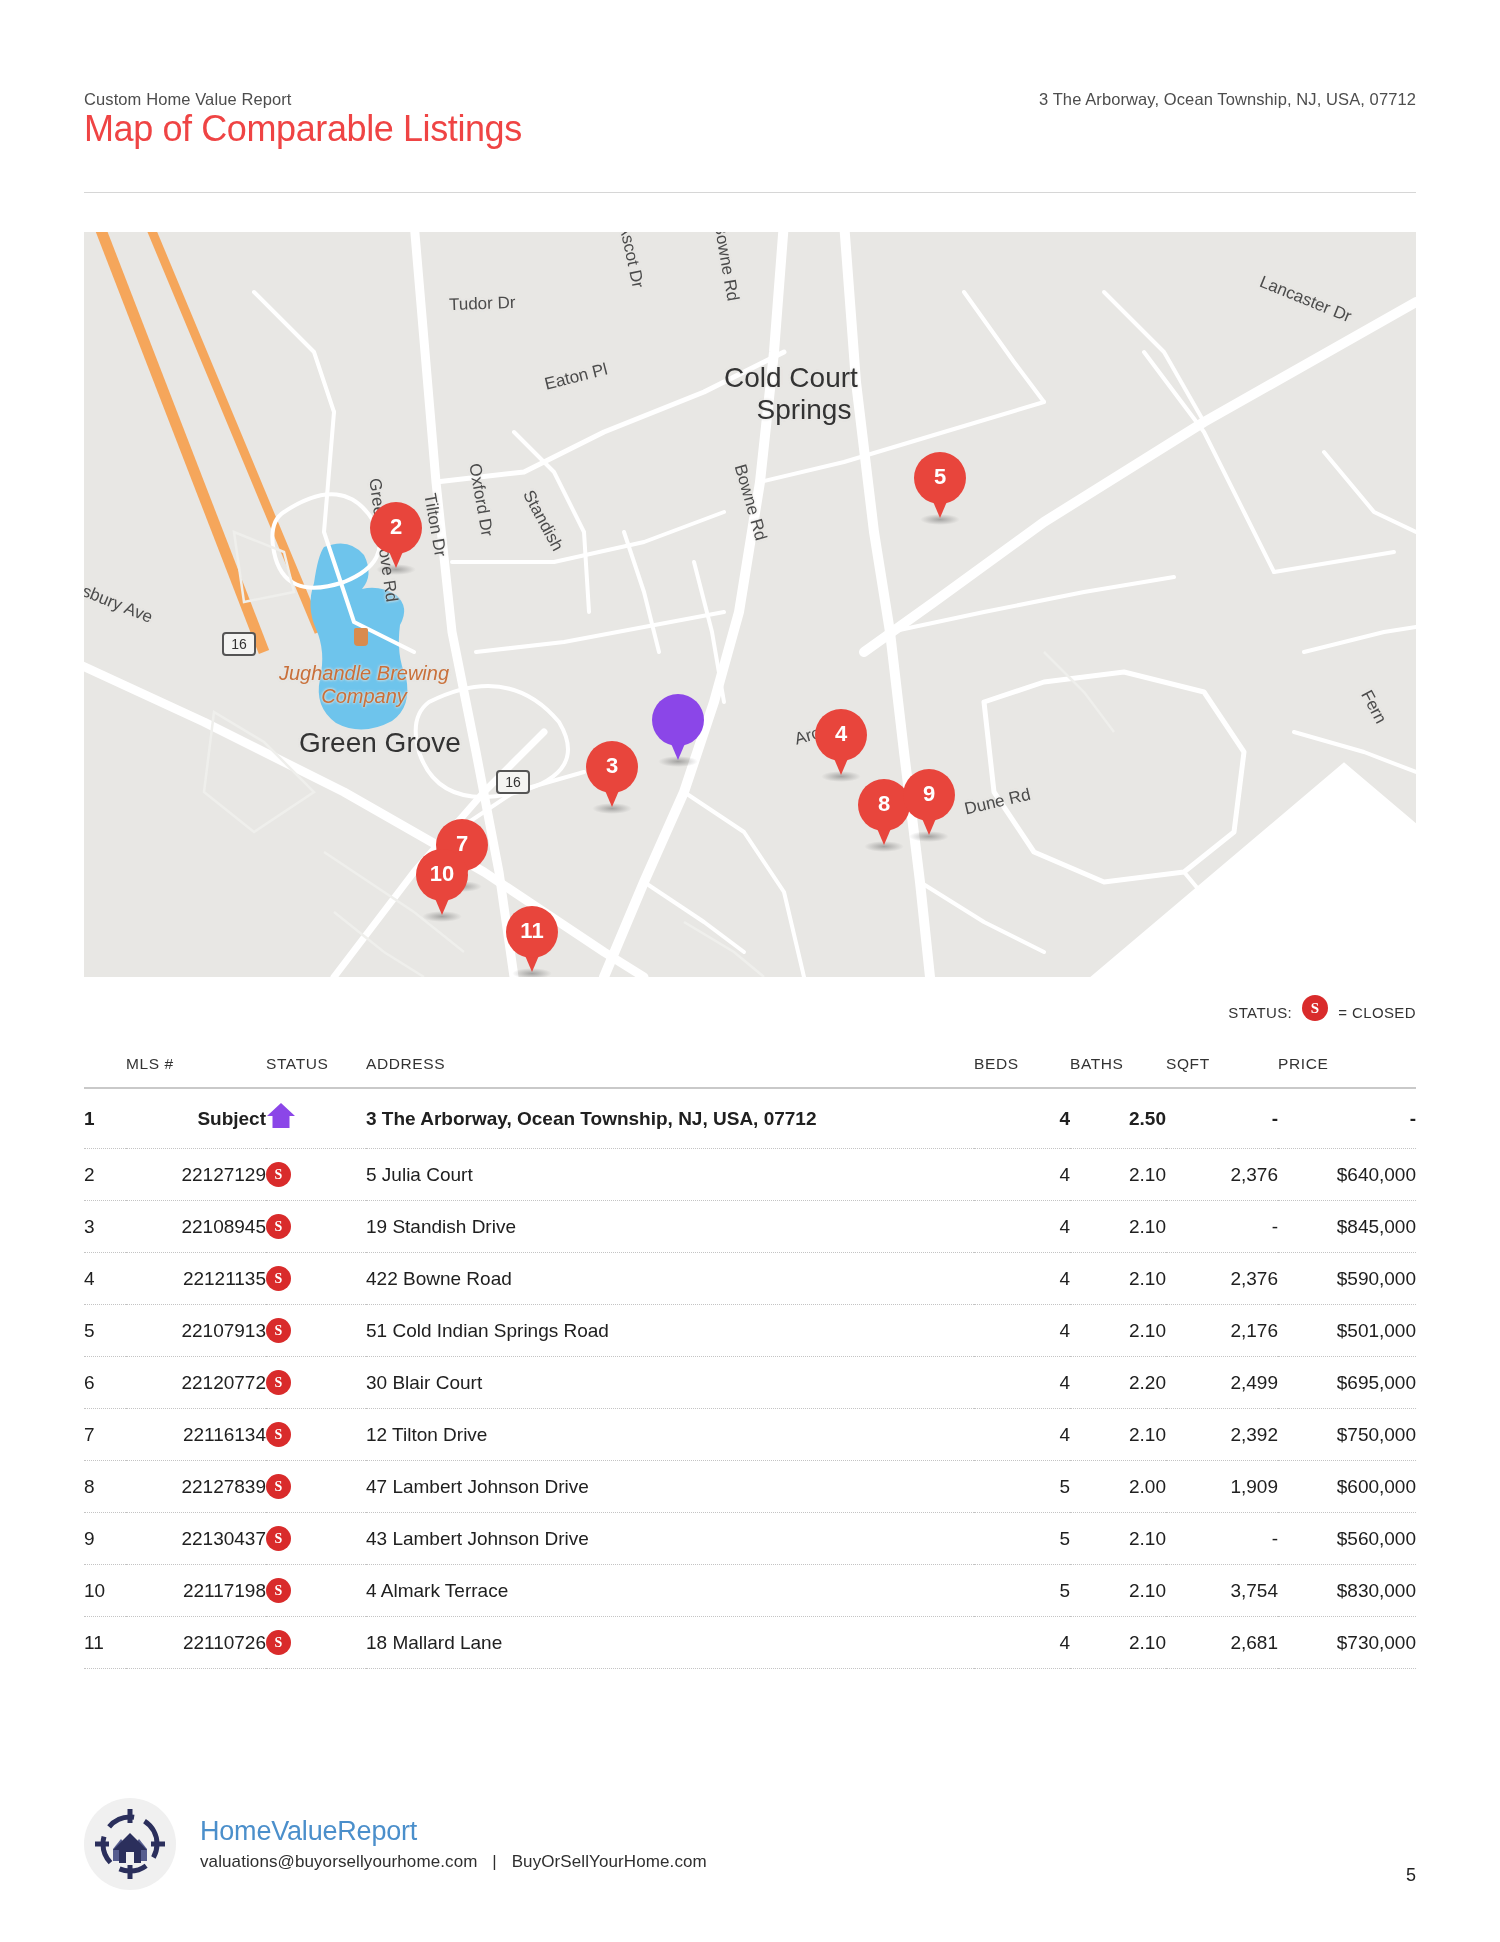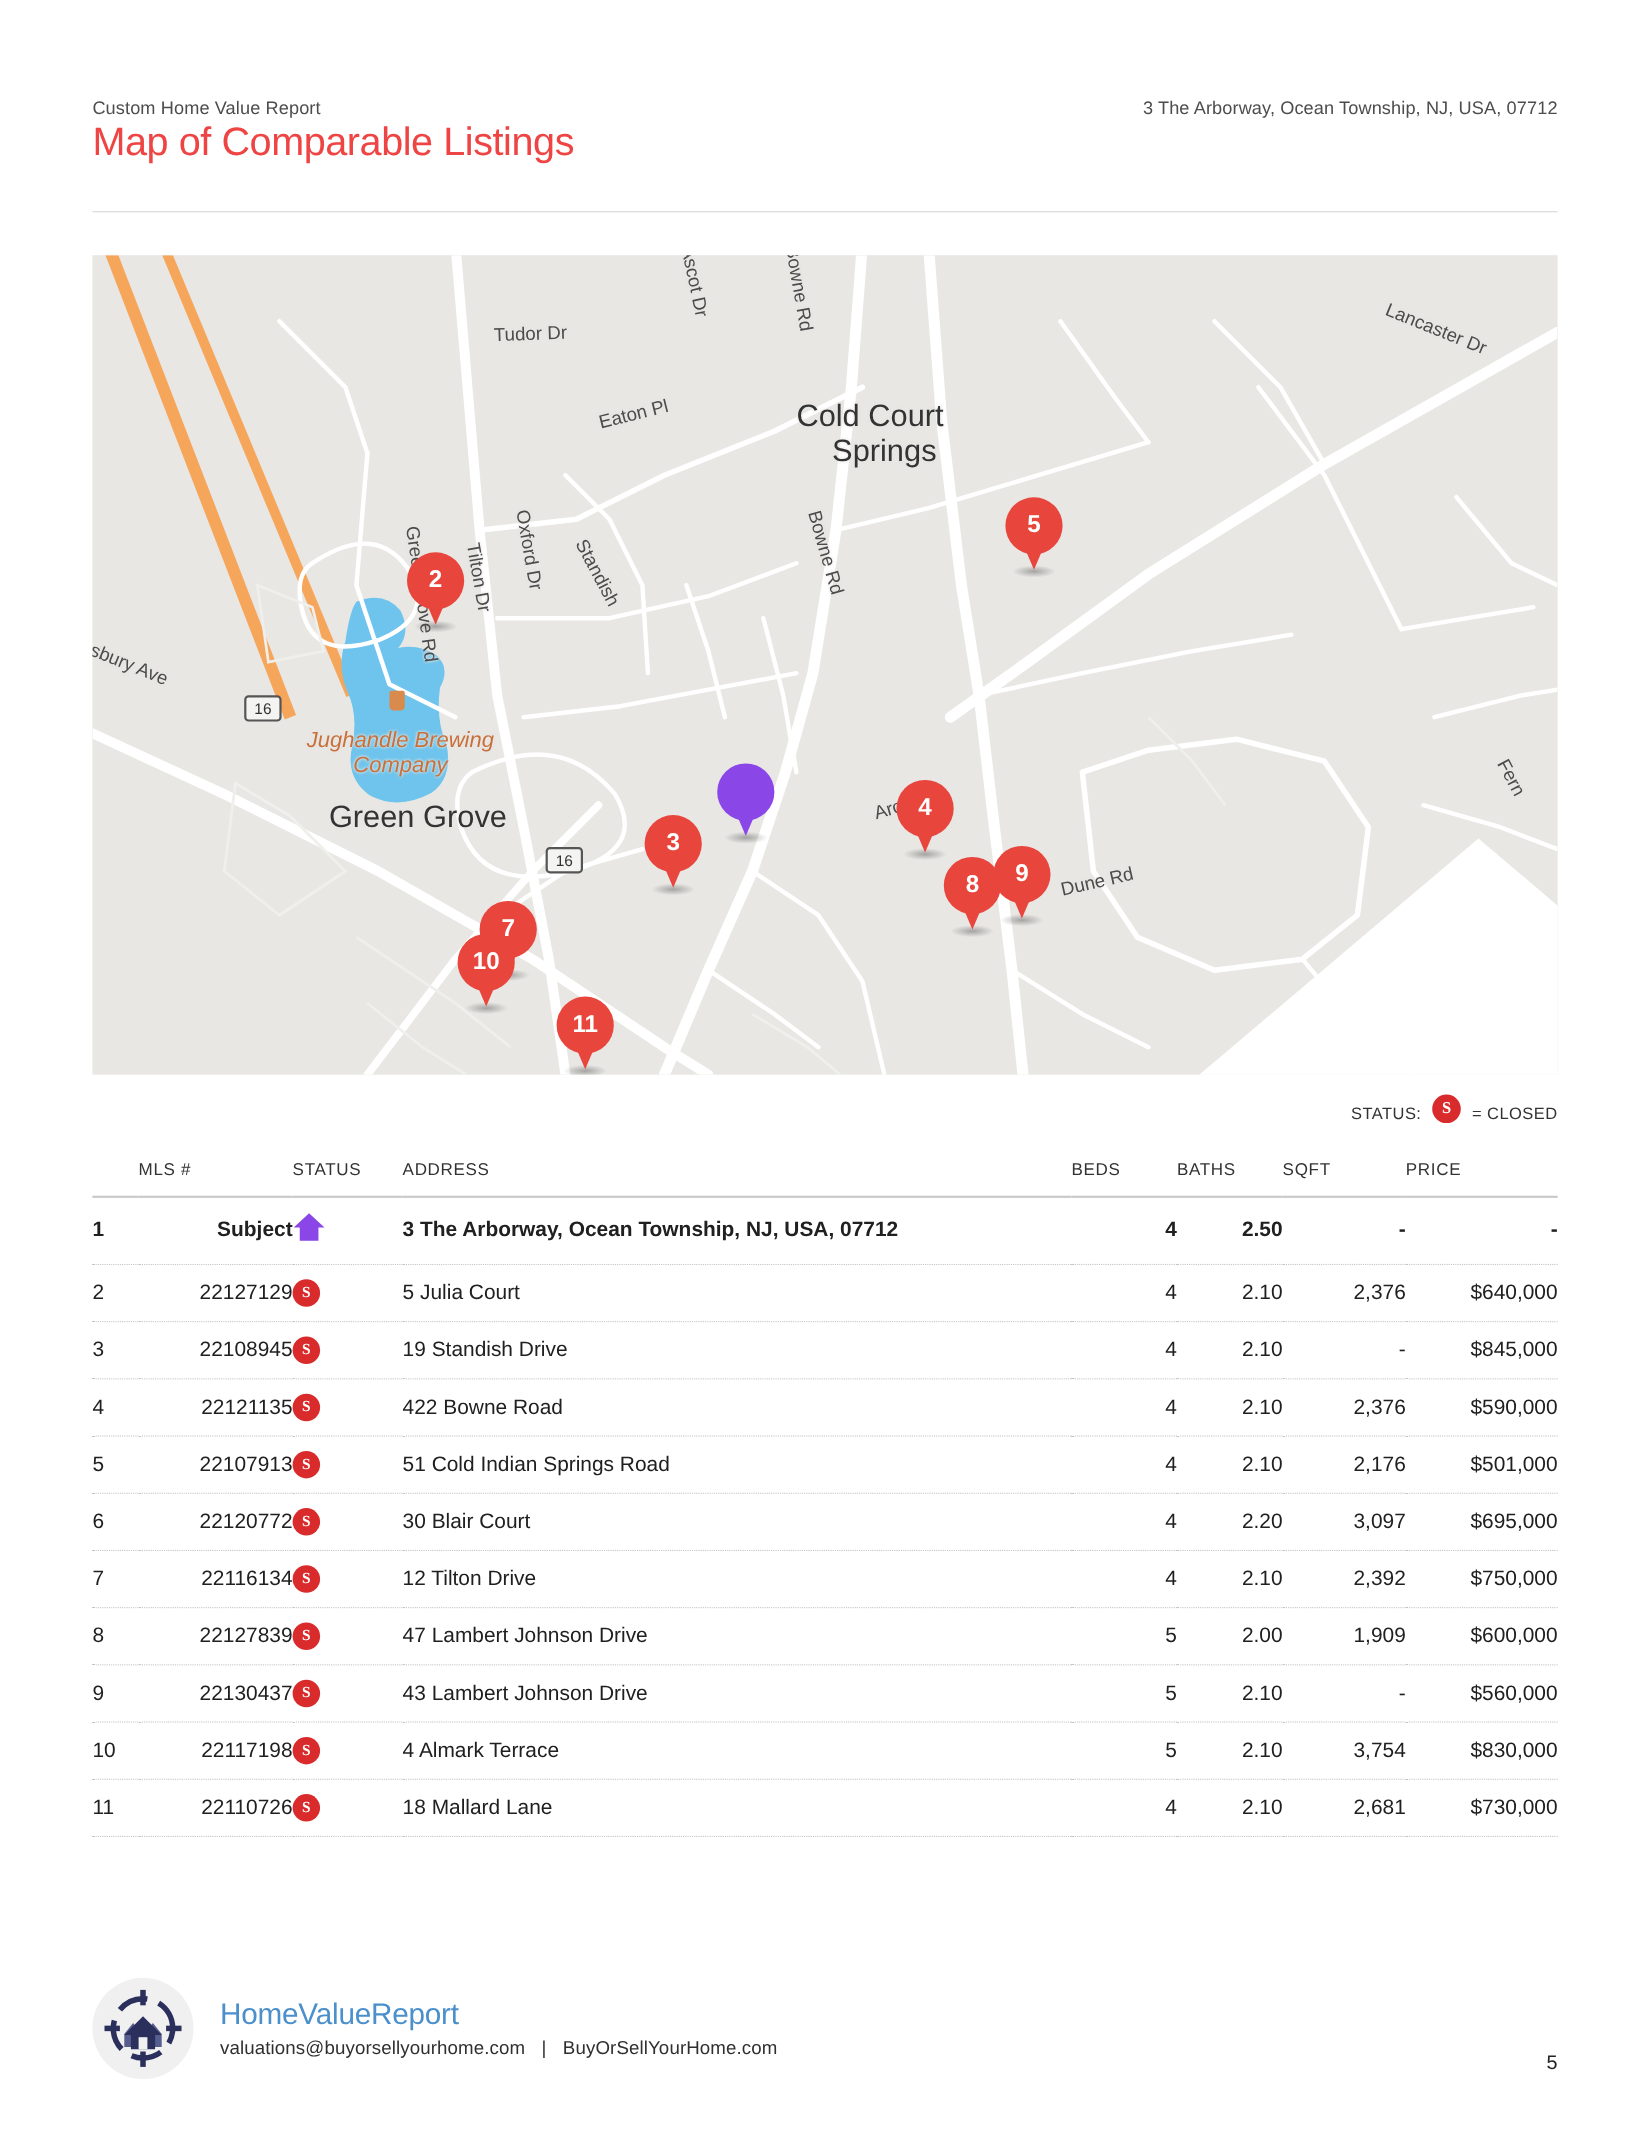--- a/index.html
+++ b/index.html
@@ -432,21 +432,21 @@
         </tr>
         <tr>
           <td class="c-idx">6</td>
           <td class="c-mls">22120772</td>
           <td class="c-stat">
             <span class="sbadge small">S</span>
           </td>
           <td class="c-addr">30 Blair Court</td>
           <td class="c-beds">4</td>
           <td class="c-baths">2.20</td>
-          <td class="c-sqft">3,097</td>
+          <td class="c-sqft">2,499</td>
           <td class="c-price">$695,000</td>
         </tr>
         <tr>
           <td class="c-idx">7</td>
           <td class="c-mls">22116134</td>
           <td class="c-stat">
             <span class="sbadge small">S</span>
           </td>
           <td class="c-addr">12 Tilton Drive</td>
           <td class="c-beds">4</td>

